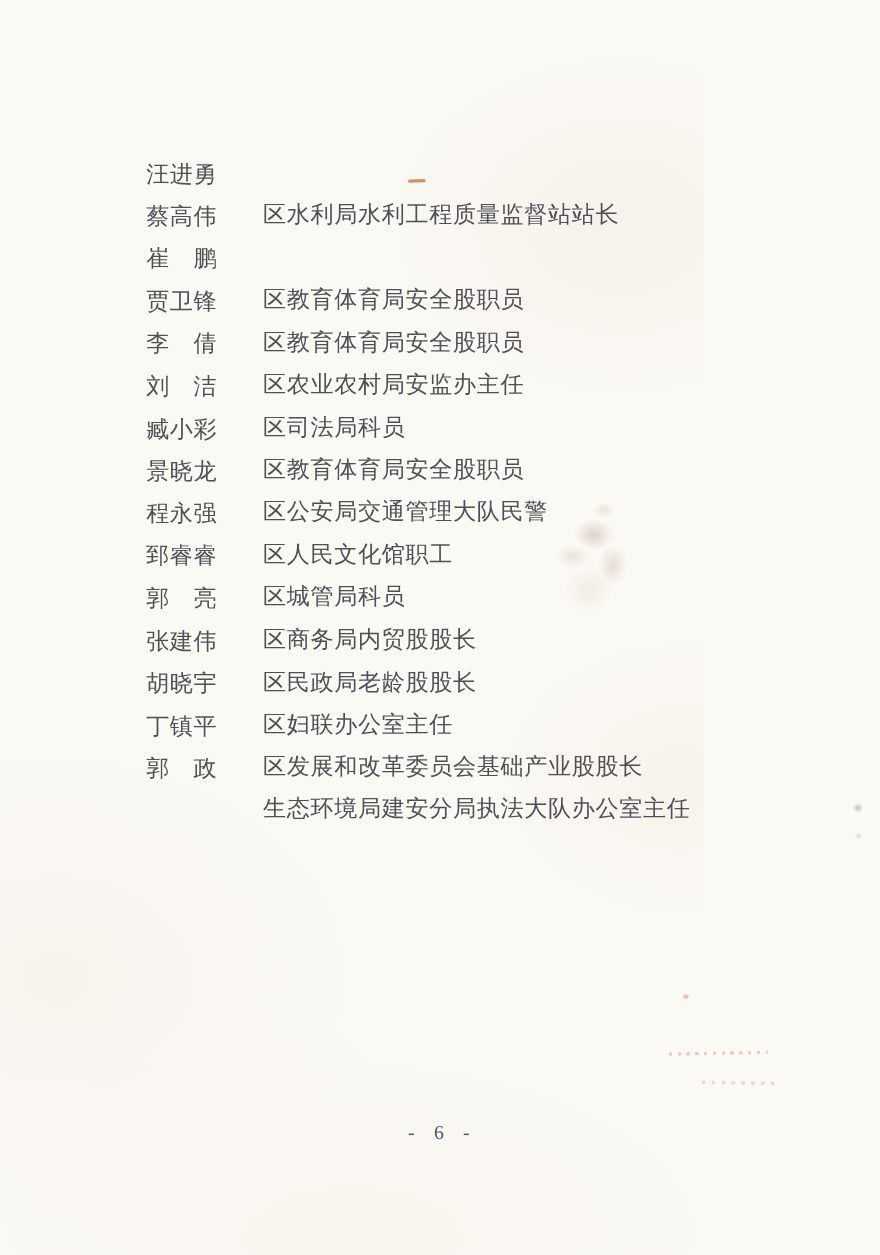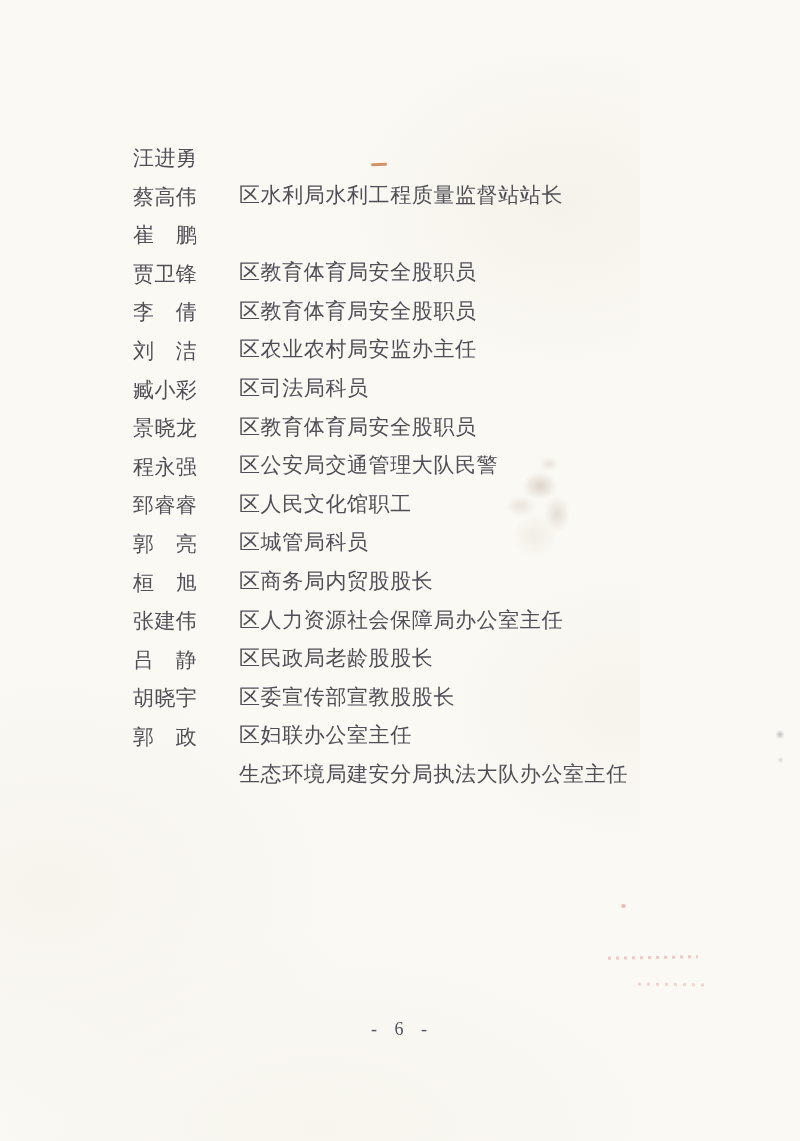--- a/index.html
+++ b/index.html
@@ -162,21 +162,20 @@
       <div class="row"><span class="name">蔡高伟</span></div>
       <div class="row"><span class="name">崔　鹏</span><span class="title">区教育体育局安全股职员</span></div>
       <div class="row"><span class="name">贾卫锋</span><span class="title">区教育体育局安全股职员</span></div>
       <div class="row"><span class="name">李　倩</span><span class="title">区农业农村局安监办主任</span></div>
       <div class="row"><span class="name">刘　洁</span><span class="title">区司法局科员</span></div>
       <div class="row"><span class="name">臧小彩</span><span class="title">区教育体育局安全股职员</span></div>
       <div class="row"><span class="name">景晓龙</span><span class="title">区公安局交通管理大队民警</span></div>
       <div class="row"><span class="name">程永强</span><span class="title">区人民文化馆职工</span></div>
       <div class="row"><span class="name">郅睿睿</span><span class="title">区城管局科员</span></div>
       <div class="row"><span class="name">郭　亮</span><span class="title">区商务局内贸股股长</span></div>
-      <div class="row"><span class="name">桓　旭</span><span class="title">区人力资源社会保障局办公室主任</span></div>
       <div class="row"><span class="name">张建伟</span><span class="title">区民政局老龄股股长</span></div>
-      <div class="row"><span class="name">吕　静</span><span class="title">区委宣传部宣教股股长</span></div>
       <div class="row"><span class="name">胡晓宇</span><span class="title">区妇联办公室主任</span></div>
+      <div class="row"><span class="name">丁镇平</span><span class="title">区发展和改革委员会基础产业股股长</span></div>
       <div class="row"><span class="name">郭　政</span><span class="title">生态环境局建安分局执法大队办公室主任</span></div>
     </div>
 
   <div class="page-number">- 6 -</div>
 </div>
 
 </body></html>

